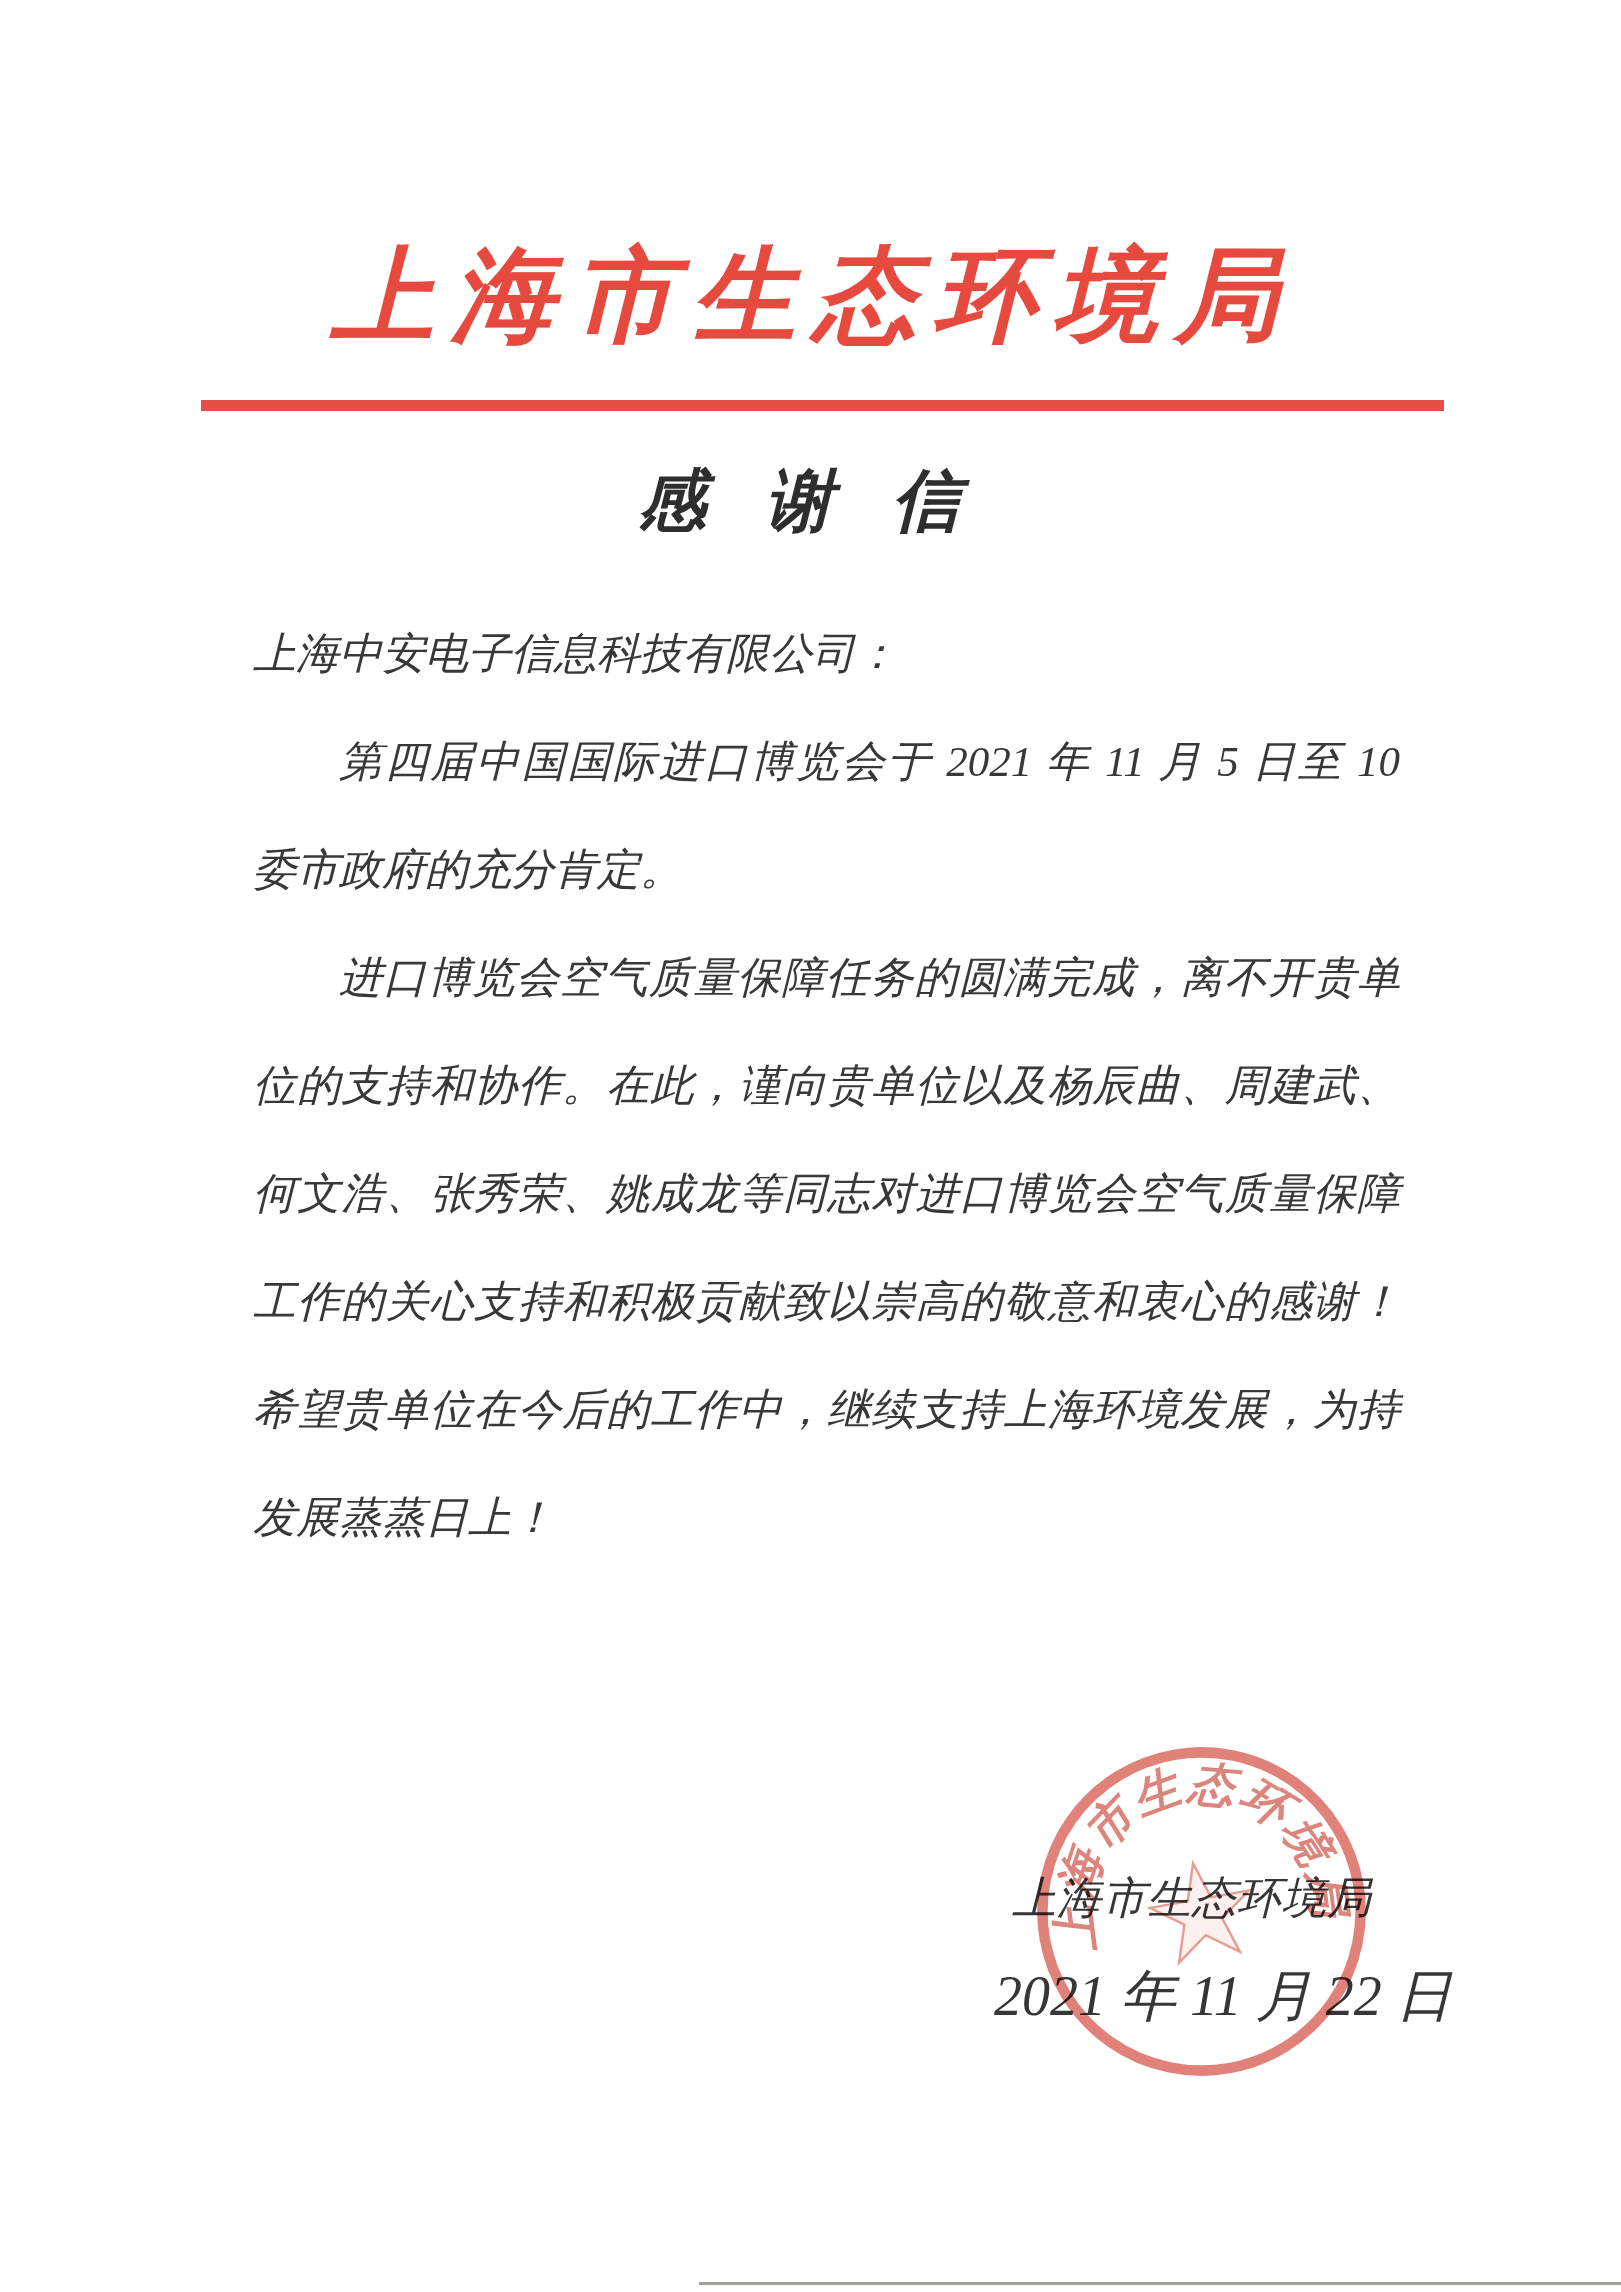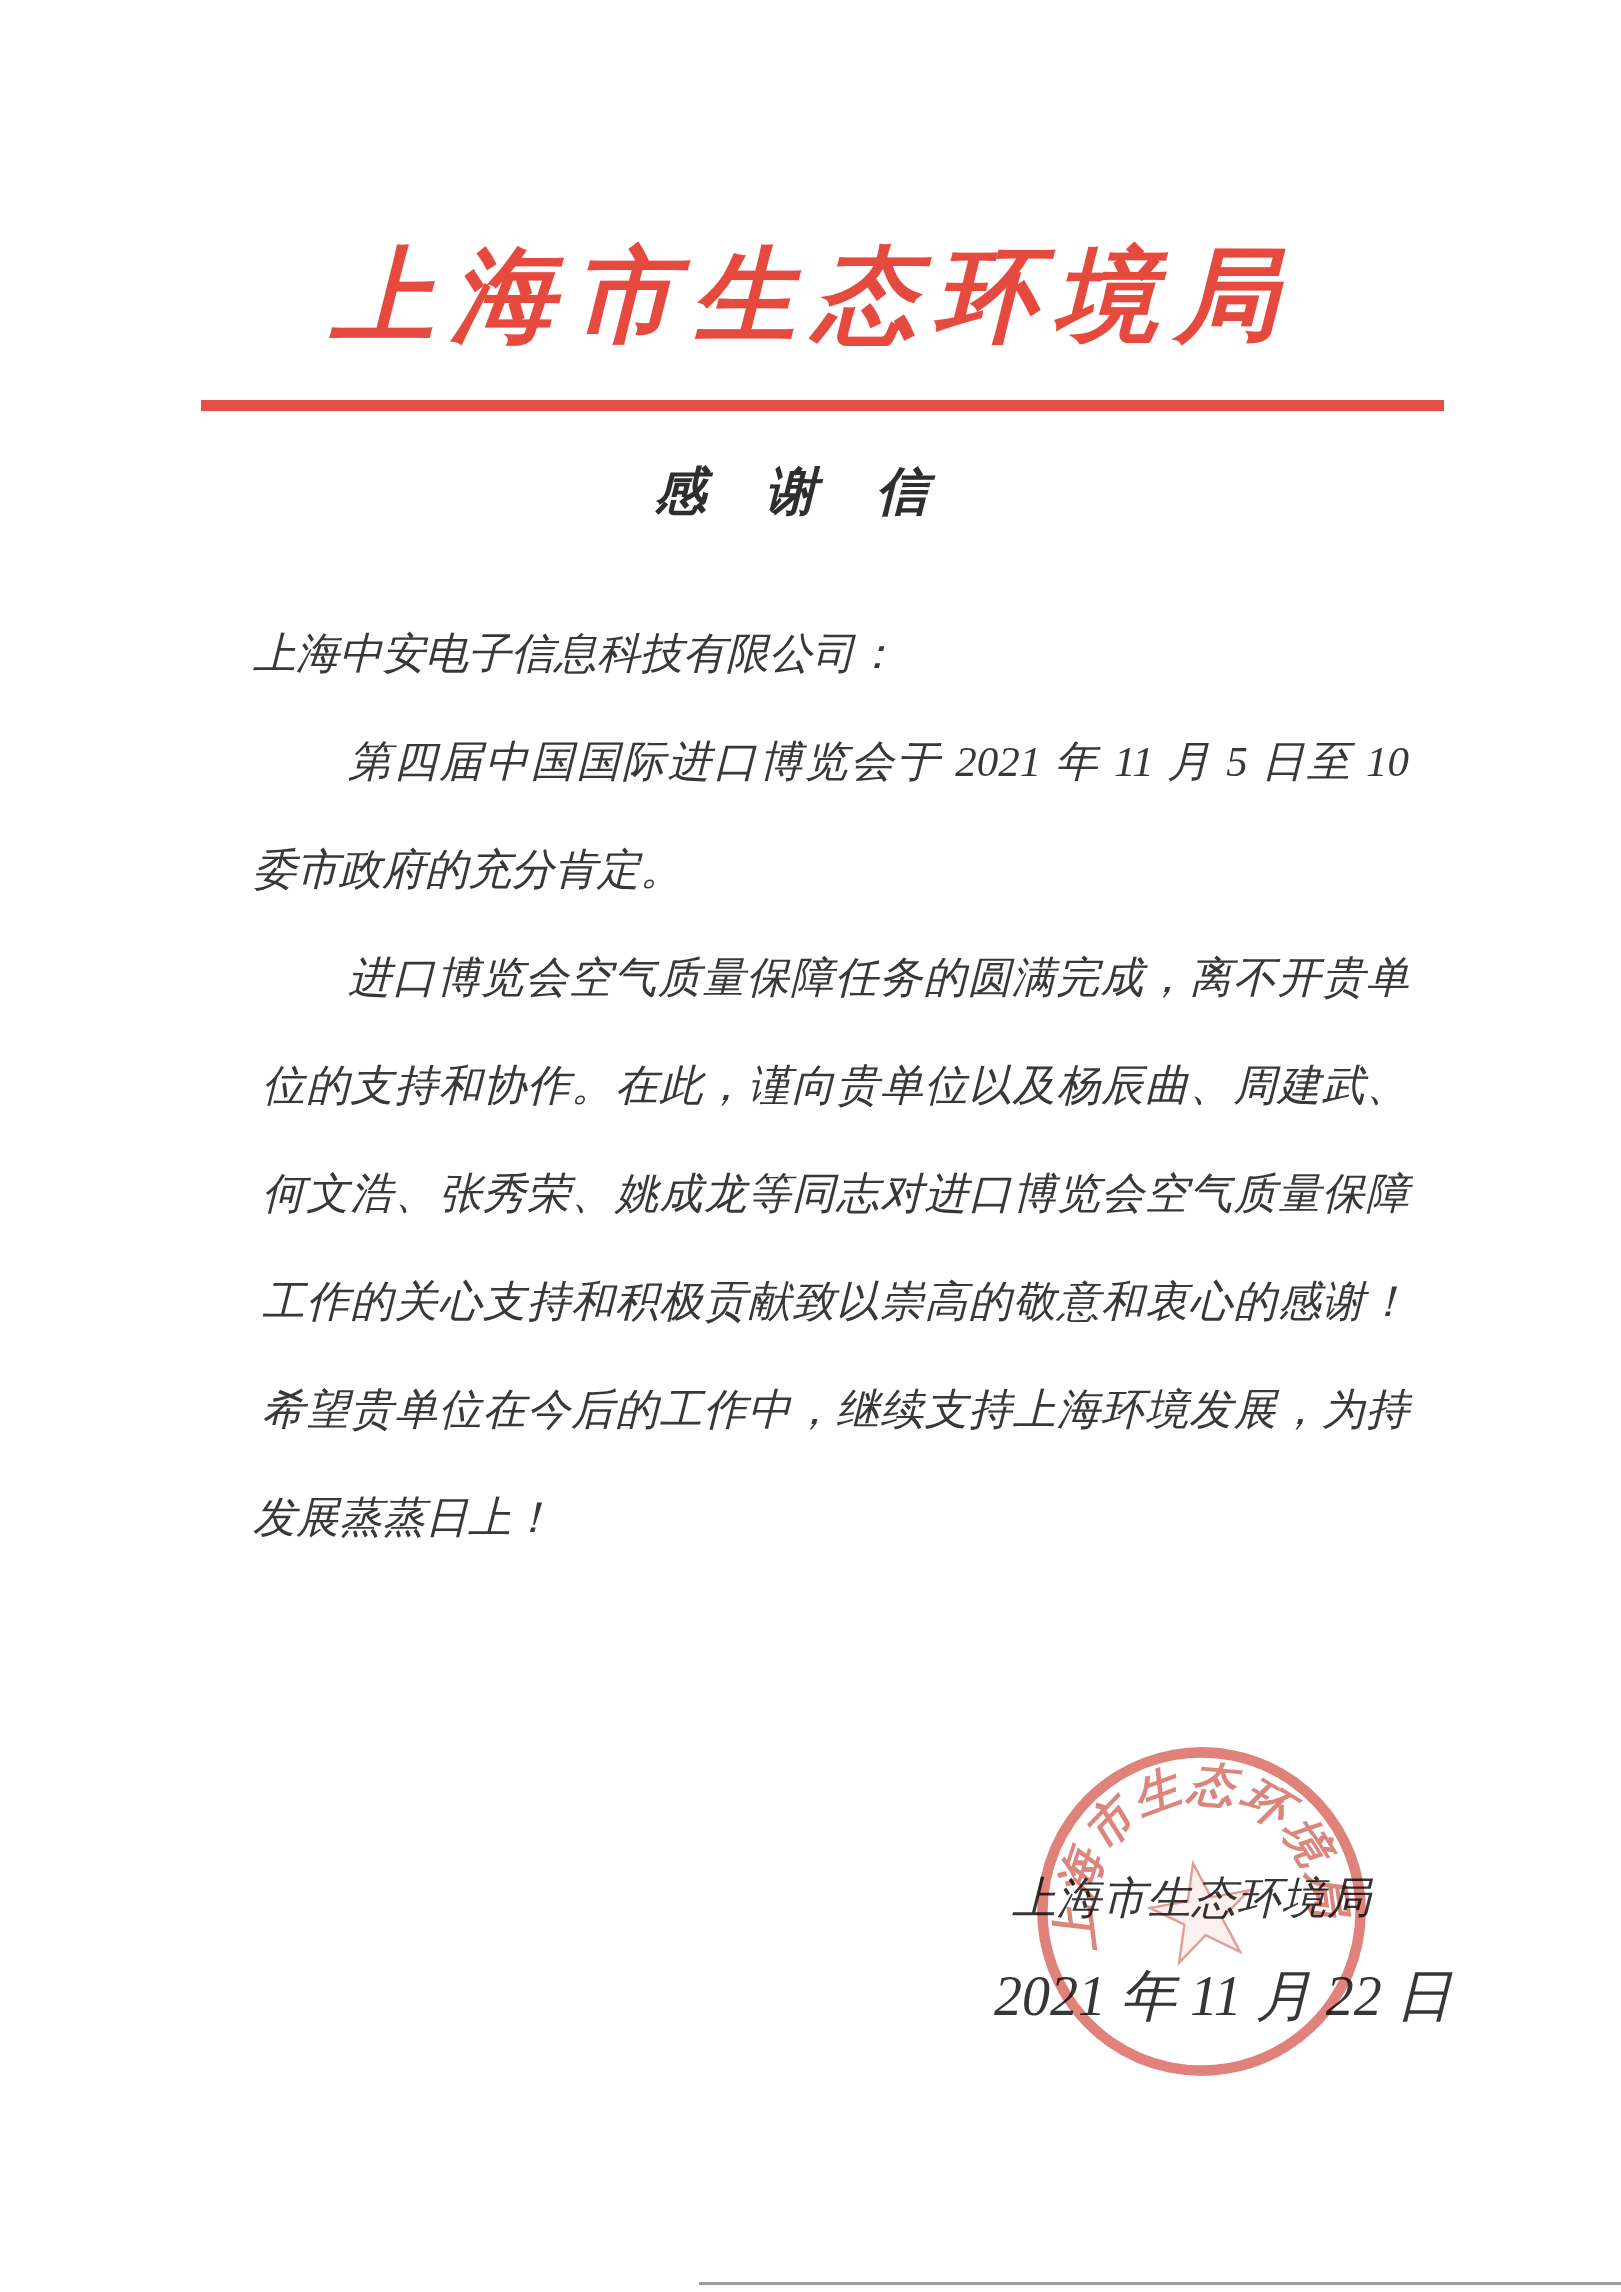--- a/index.html
+++ b/index.html
@@ -36,23 +36,23 @@
     left: 201px;
     top: 400px;
     width: 1243px;
     height: 10.8px;
     background: #e25047;
   }
 
   
   .letter-title {
     position: absolute;
-    left: 654px;
+    left: 638px;
     top: 461px;
-    font-size: 52px;
+    font-size: 68px;
     line-height: 1.2;
     letter-spacing: 59px;
     white-space: nowrap;
     color: #2e2e2e;
     font-weight: 600;
   }
 
   
   .letter-body {
     position: absolute;
@@ -60,21 +60,20 @@
     top: 600px;
     width: 1147px;
     font-size: 43px;
     line-height: 108px;
     color: #383838;
   }
   .letter-body .line { width: 100%; }
   .letter-body .j {
     text-align: justify;
     text-align-last: justify;
-    margin-left: 9px;
   }
   .letter-body .indent { text-indent: 86px; }
 
   
   .signature {
     position: absolute;
     left: 1012px;
     top: 1868px;
     font-size: 44px;
     line-height: 61px;

